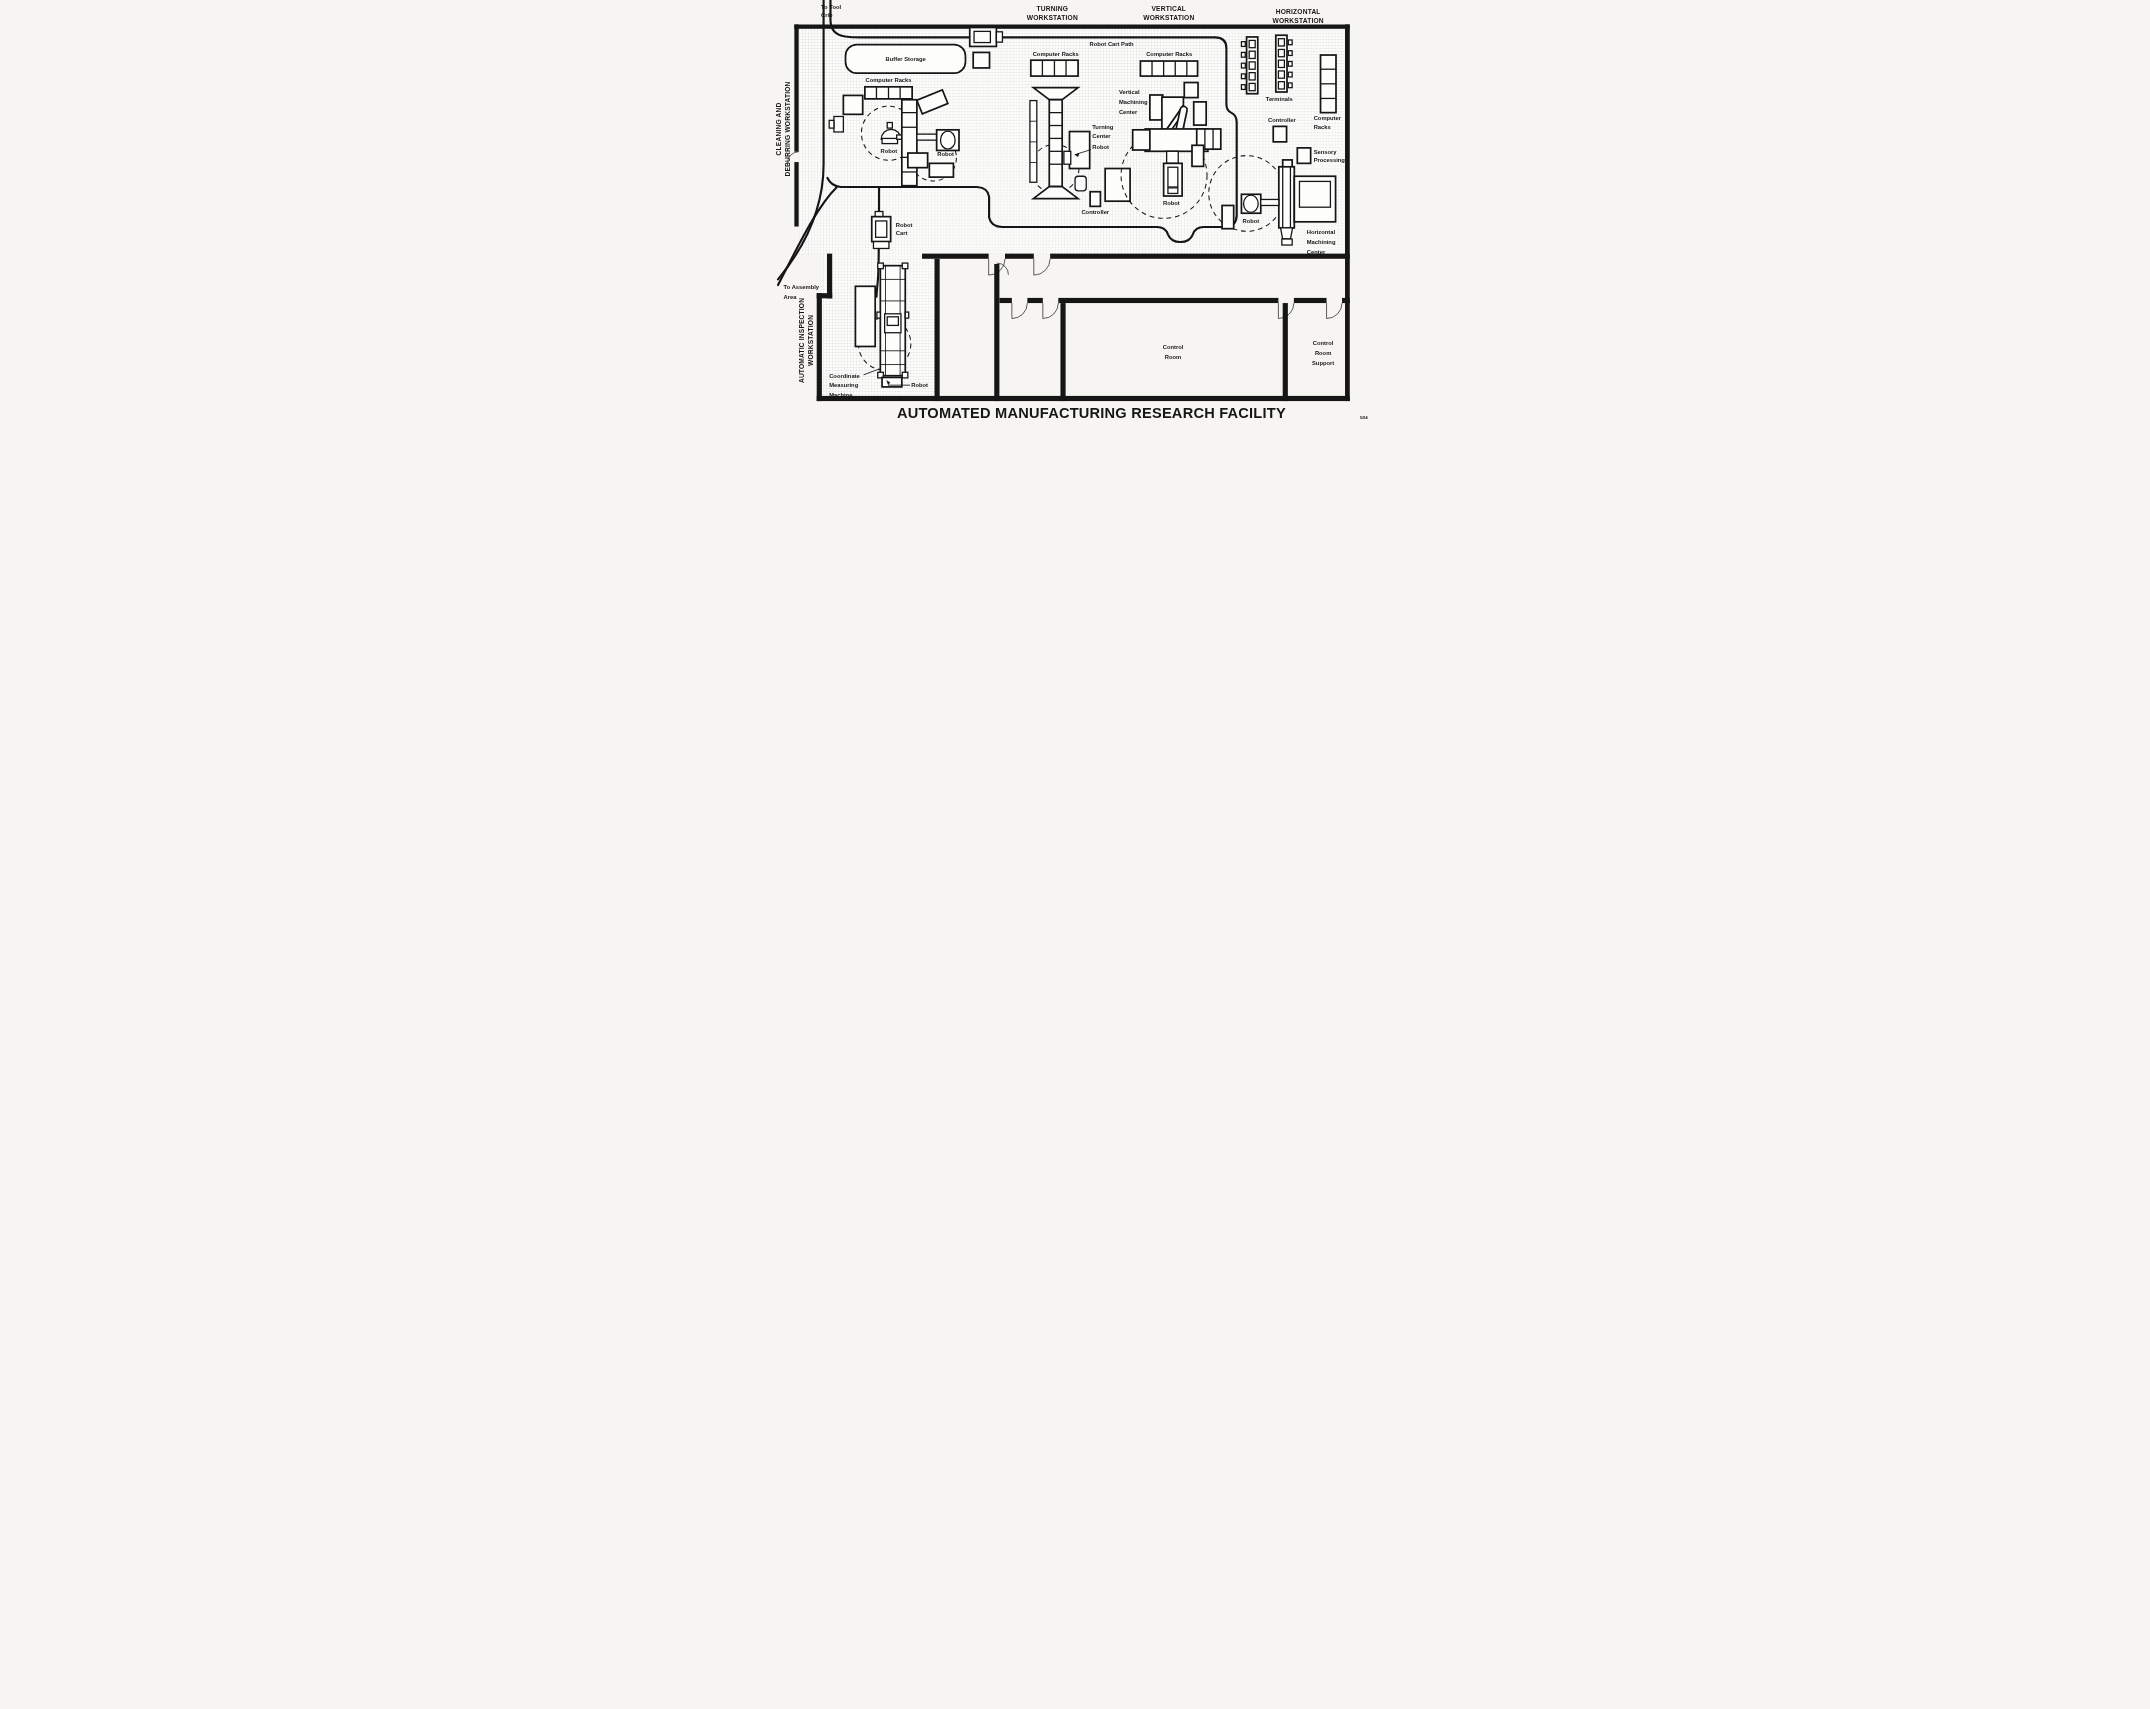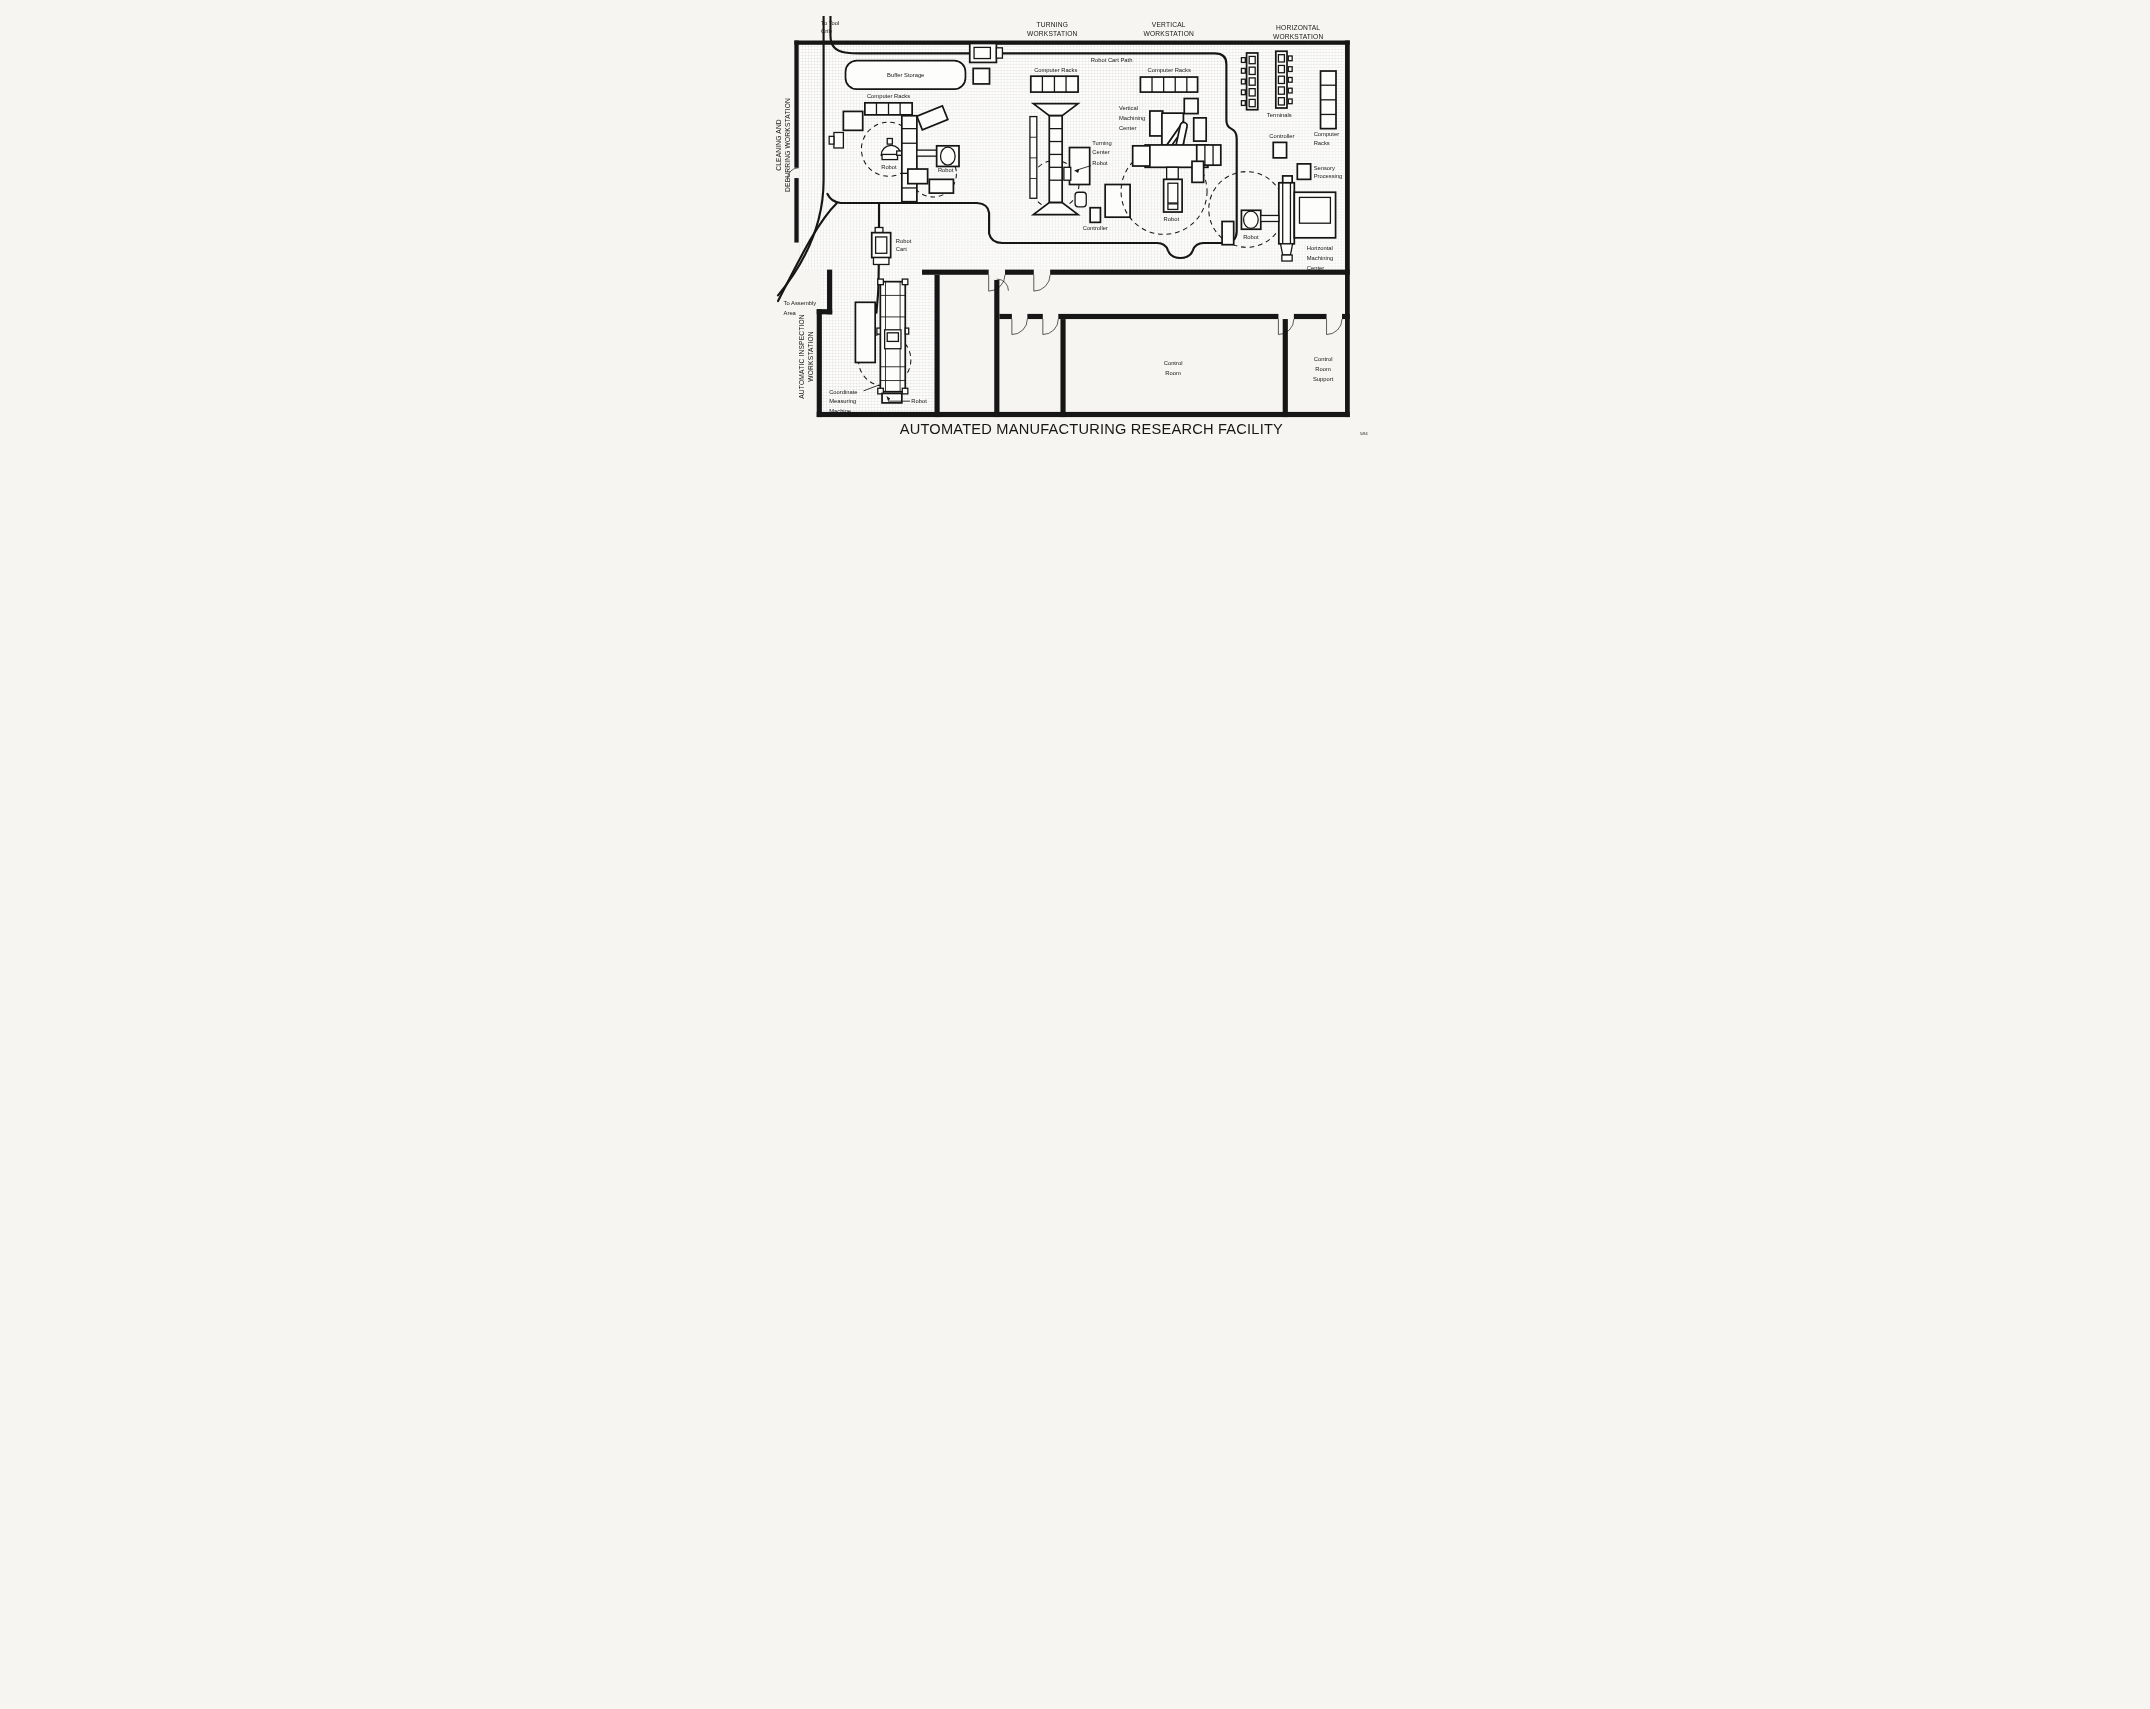--- a/index.html
+++ b/index.html
@@ -1,17 +1,17 @@
 <!DOCTYPE html>
 <html style="font-size:6.9px"><head>
 <meta charset="utf-8">
 <style>
   html,body{margin:0;padding:0;background:#f7f5f1;}
   body{font-family:"Liberation Sans", sans-serif;}
-  .wrap{width:100%;max-width:607px;margin:16px auto;}
+  .wrap{width:100%;max-width:607px;margin:0 auto;font-weight:bold;}
   svg{display:block;width:100%;height:auto;background:#f7f5f1;}
   text{fill:#161616;font-family:"Liberation Sans", sans-serif;}
   .hdr{font-size:15.5px;letter-spacing:.4px;}
   .lbl{font-size:13.5px;}
   .ttl{font-size:34px;letter-spacing:.5px;}
   .tiny{font-size:9px;}
   .wall{fill:#161616;stroke:none;}
   .mach{fill:#fdfdfc;stroke:#161616;stroke-width:4;}
   .mach2{fill:#fdfdfc;stroke:#161616;stroke-width:3;}
   .thin{fill:none;stroke:#161616;stroke-width:2;}

